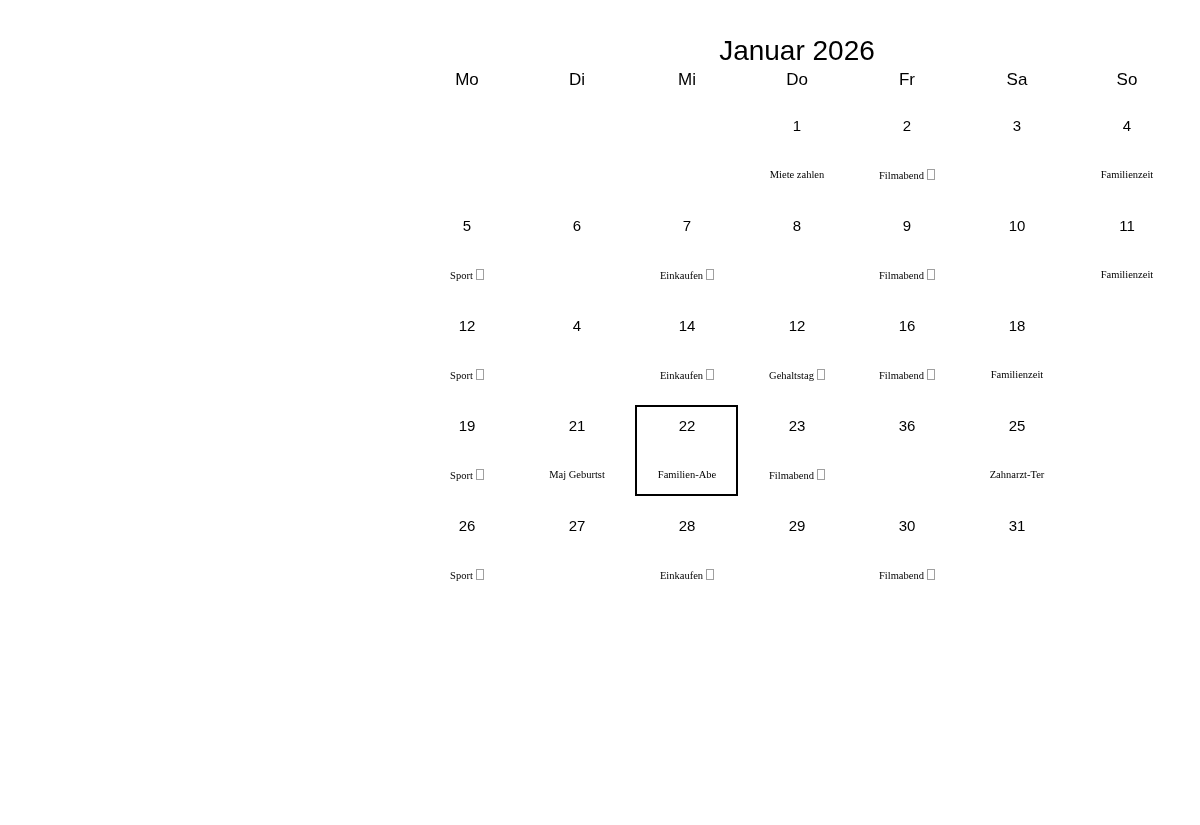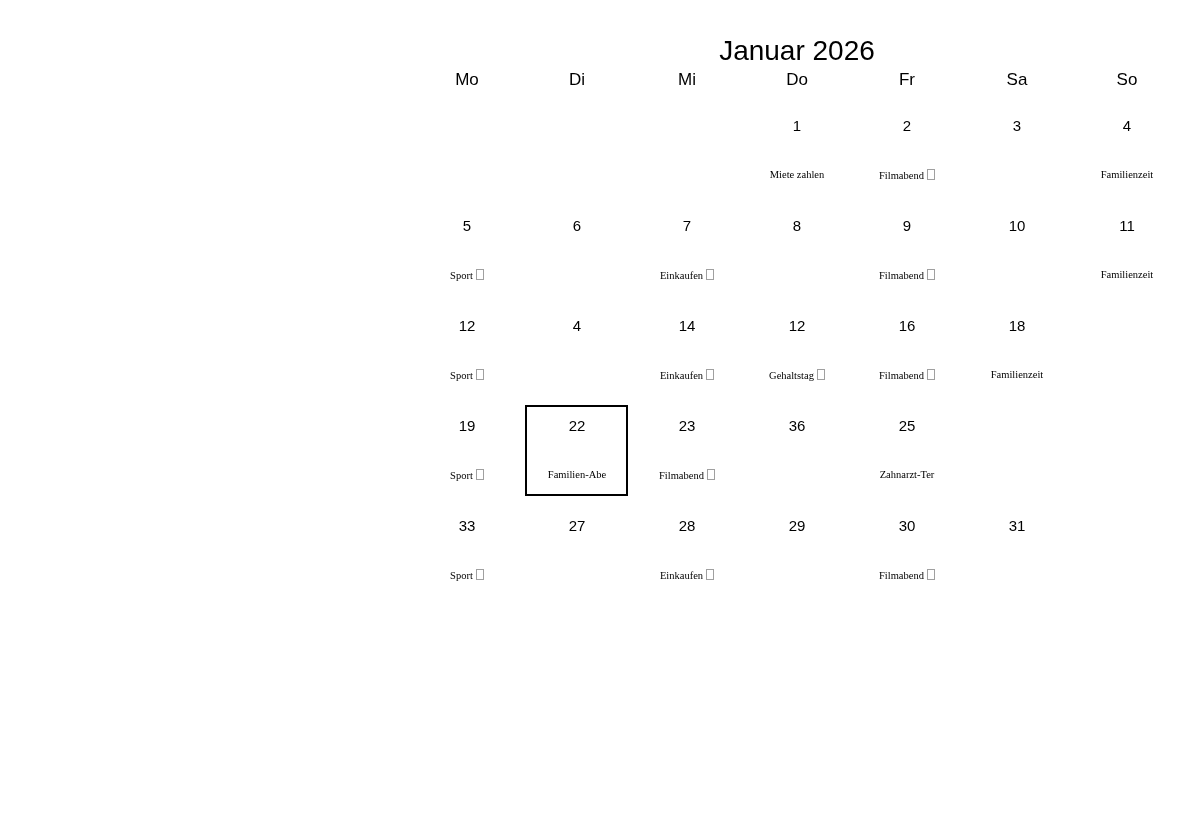--- a/index.html
+++ b/index.html
@@ -189,39 +189,43 @@
             <div class="day-num">18</div>
             <div class="day-event">Familienzeit</div>
           </div>
         </div>
         <div class="week-row">
           <div class="day-cell">
             <div class="day-num">19</div>
             <div class="day-event">Sport<span class="tofu" style="border-color: rgb(160, 160, 160);"></span></div>
           </div>
           <div class="day-cell">
+            <div class="day-num">21</div>
+            <div class="day-event">Maj Geburtst</div>
+          </div>
+          <div class="day-cell">
             <div class="today-box" style="border-color: rgb(0, 0, 0);"></div>
             <div class="day-num">22</div>
             <div class="day-event">Familien-Abe</div>
           </div>
           <div class="day-cell">
             <div class="day-num">23</div>
             <div class="day-event">Filmabend<span class="tofu" style="border-color: rgb(160, 160, 160);"></span></div>
           </div>
           <div class="day-cell">
             <div class="day-num">36</div>
           </div>
           <div class="day-cell">
             <div class="day-num">25</div>
             <div class="day-event">Zahnarzt-Ter</div>
           </div>
         </div>
         <div class="week-row">
           <div class="day-cell">
-            <div class="day-num">33</div>
+            <div class="day-num">26</div>
             <div class="day-event">Sport<span class="tofu" style="border-color: rgb(160, 160, 160);"></span></div>
           </div>
           <div class="day-cell">
             <div class="day-num">27</div>
           </div>
           <div class="day-cell">
             <div class="day-num">28</div>
             <div class="day-event">Einkaufen<span class="tofu" style="border-color: rgb(160, 160, 160);"></span></div>
           </div>
           <div class="day-cell">

